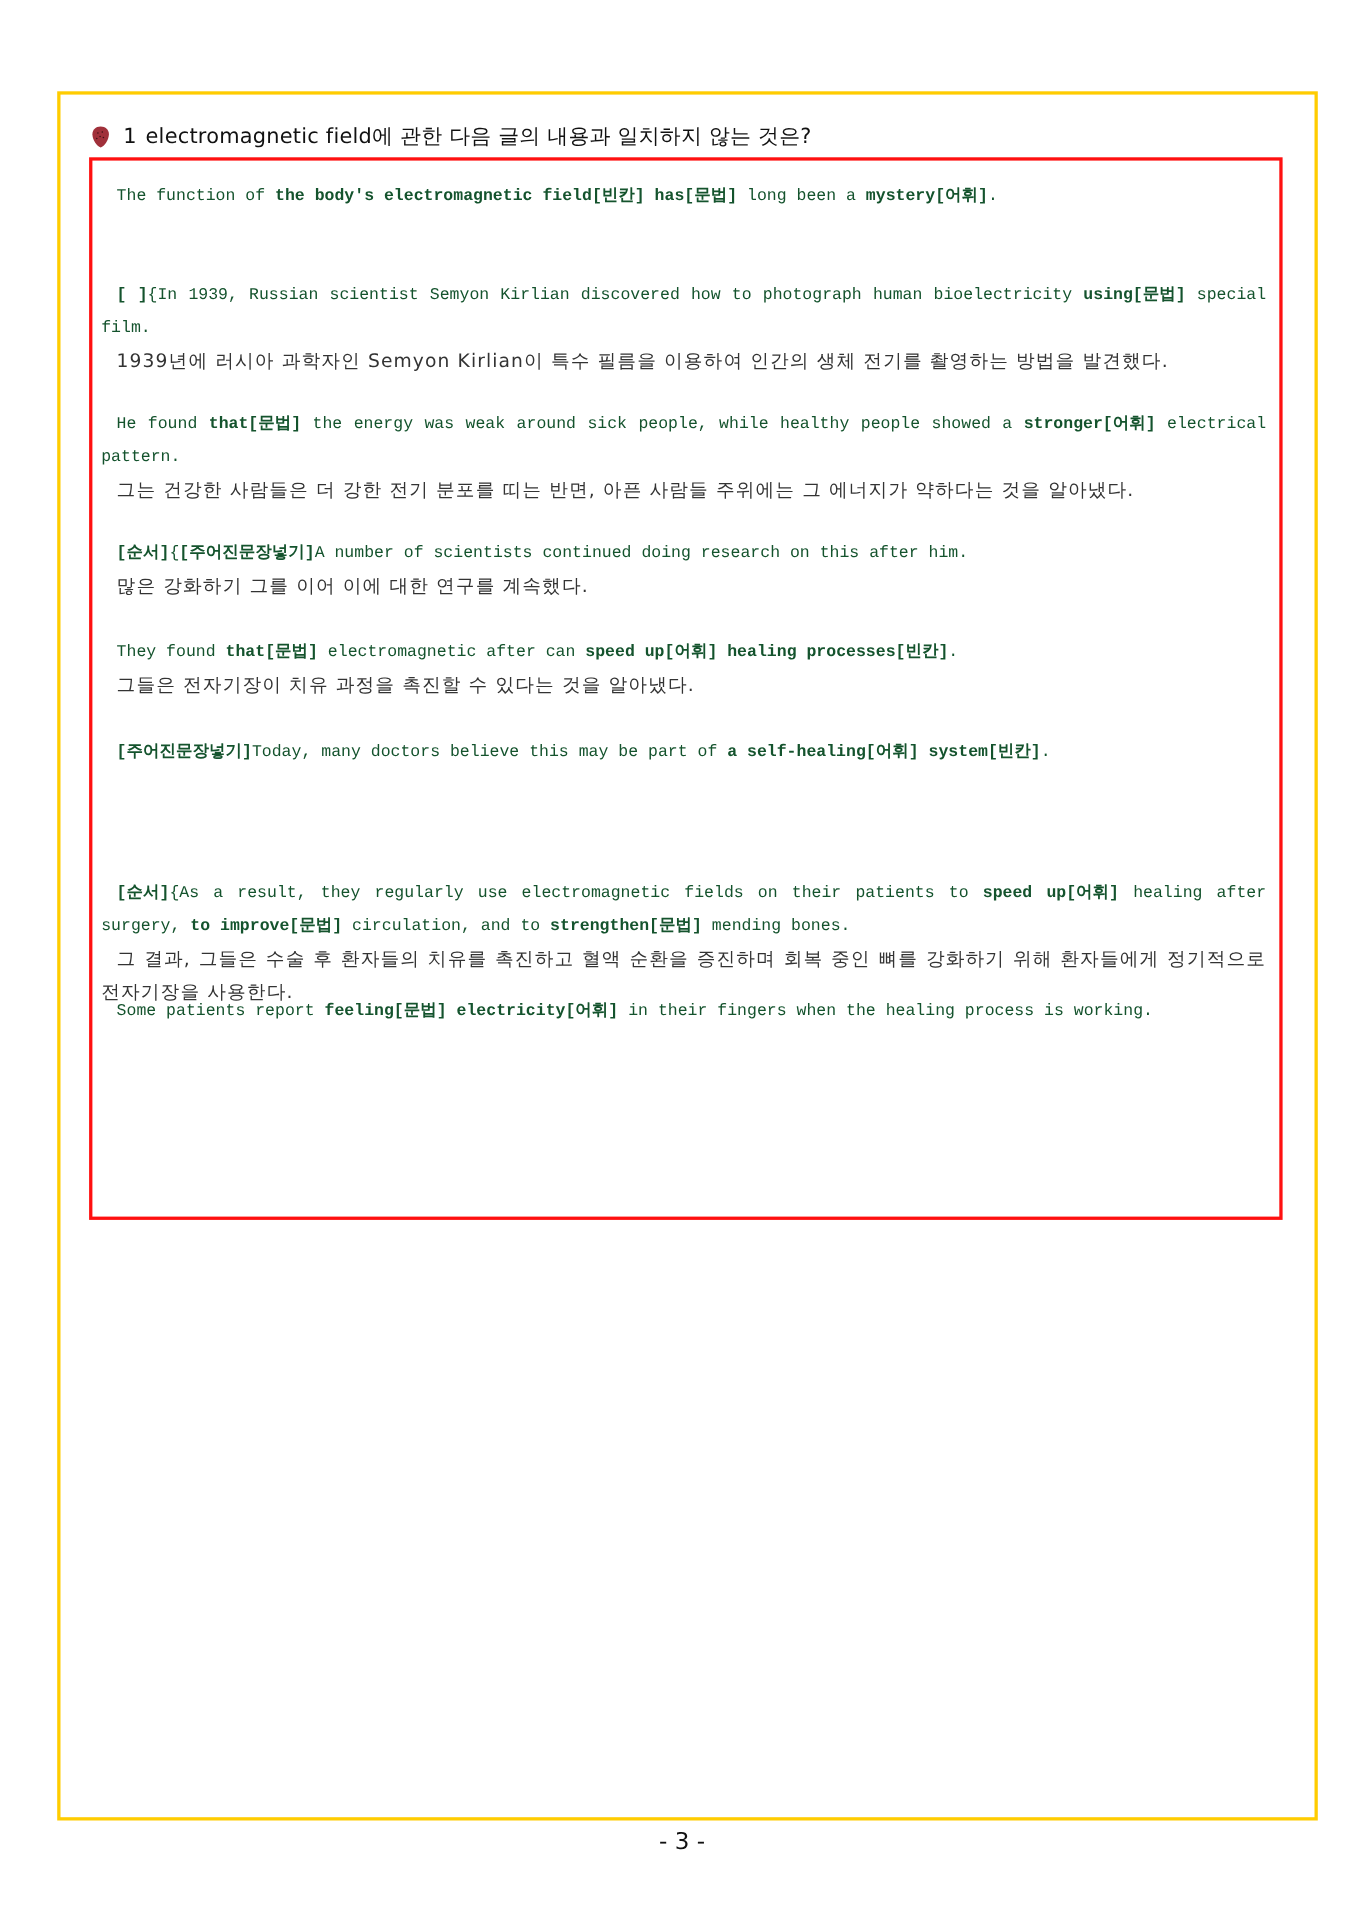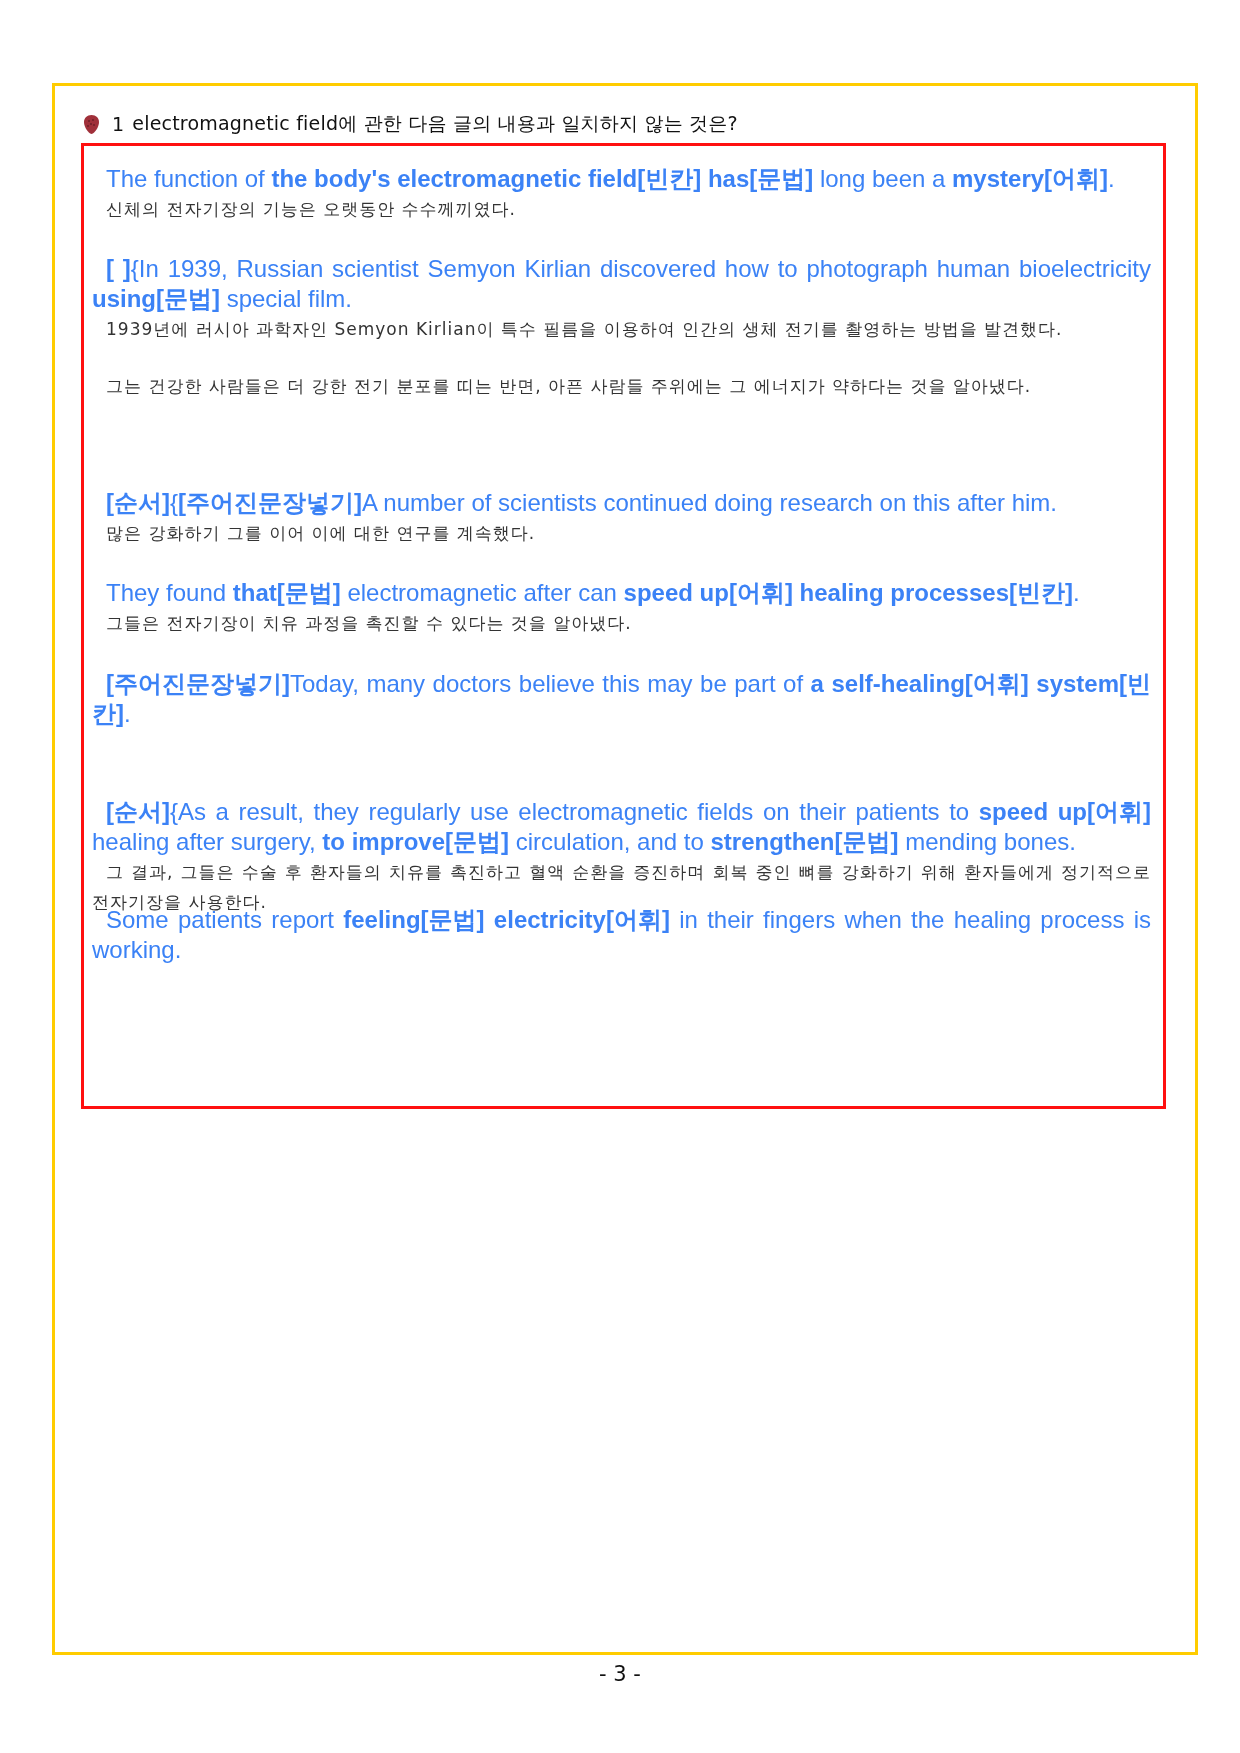--- a/index.html
+++ b/index.html
@@ -8,22 +8,22 @@
   .outer { position:absolute; left:52px; top:83px; width:1140px; height:1566px;
            border:3px solid #FFCC00; box-sizing:content-box; }
   .question { position:absolute; left:83px; top:110px; height:28px; display:flex; align-items:center;
               font-family:"DejaVu Sans", sans-serif; font-size:19px; color:#111; letter-spacing:0.2px; }
   .strawberry { width:17px; height:21px; margin-right:12px; position:relative; }
   .strawberry svg { display:block; }
   .qnum { margin-right:8px; }
   .redbox { position:absolute; left:81px; top:143px; width:1079px; height:960px;
             border:3px solid #FF1010; box-sizing:content-box; }
   .para { position:absolute; left:92px; width:1059px; }
-  .en { font-family:Liberation Sans, sans-serif; font-size:24px; line-height:30px;
-        text-align:justify; text-indent:14px; color:#3b82f6; }
+  .en { font-family:Liberation Mono, monospace; font-size:15px; line-height:30px;
+        text-align:justify; text-indent:14px; color:#14532d; }
   .en b { font-weight:bold; }
   .ko { font-family:"DejaVu Sans", sans-serif; font-size:17px; line-height:30px; color:#333;
         text-align:justify; text-indent:14px; letter-spacing:1px; }
   .pagenum { position:absolute; left:0; width:1240px; top:1662px; text-align:center;
              font-family:"DejaVu Sans", sans-serif; font-size:21px; color:#111; }
 </style>
 </head>
 <body>
 
 <div class="outer"></div>
@@ -41,27 +41,27 @@
   </span>
   <span class="qnum">1</span>
   <span>electromagnetic field에 관한 다음 글의 내용과 일치하지 않는 것은?</span>
 </div>
 
 <div class="redbox"></div>
 
 <div id="passage">
     <div class="para" style="top: 164px;">
       <div class="en"><span>The function of </span><b>the body's electromagnetic field[빈칸] has[문법]</b><span> long been a </span><b>mystery[어휘]</b><span>.</span></div>
-      <div class="ko">신체의 전자기장의 기능은 오랫동안 수수께끼였다.</div>
     </div>
     <div class="para" style="top: 254px;">
       <div class="en"><b>[    ]</b><span>{In 1939, Russian scientist Semyon Kirlian discovered how to photograph human bioelectricity </span><b>using[문법]</b><span> special film.</span></div>
       <div class="ko">1939년에 러시아 과학자인 Semyon Kirlian이 특수 필름을 이용하여 인간의 생체 전기를 촬영하는 방법을 발견했다.</div>
     </div>
     <div class="para" style="top: 371px;">
+      <div class="en"><span>He found </span><b>that[문법]</b><span> the energy was weak around sick people, while healthy people showed a </span><b>stronger[어휘]</b><span> electrical pattern.</span></div>
       <div class="ko">그는 건강한 사람들은 더 강한 전기 분포를 띠는 반면, 아픈 사람들 주위에는 그 에너지가 약하다는 것을 알아냈다.</div>
     </div>
     <div class="para" style="top: 488px;">
       <div class="en"><b>[순서]</b><span>{</span><b>[주어진문장넣기]</b><span>A number of scientists continued doing research on this after him.</span></div>
       <div class="ko">많은 강화하기 그를 이어 이에 대한 연구를 계속했다.</div>
     </div>
     <div class="para" style="top: 578px;">
       <div class="en"><span>They found </span><b>that[문법]</b><span> electromagnetic after can </span><b>speed up[어휘] healing processes[빈칸]</b><span>.</span></div>
       <div class="ko">그들은 전자기장이 치유 과정을 촉진할 수 있다는 것을 알아냈다.</div>
     </div>

